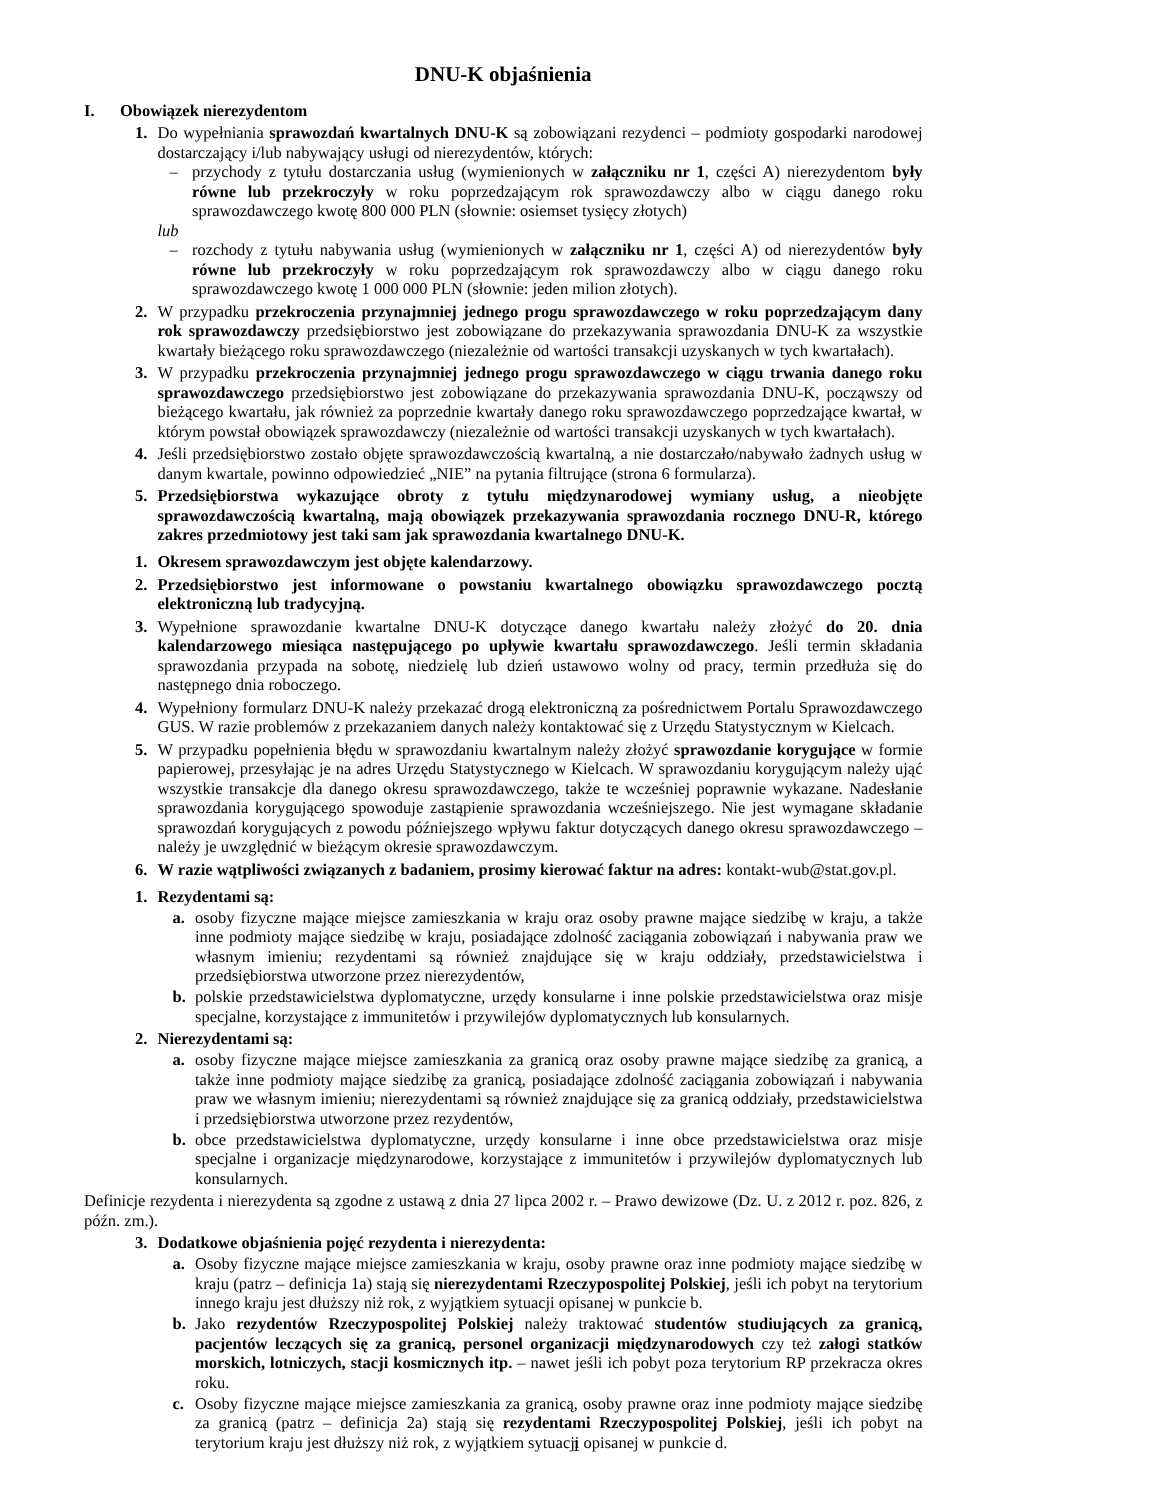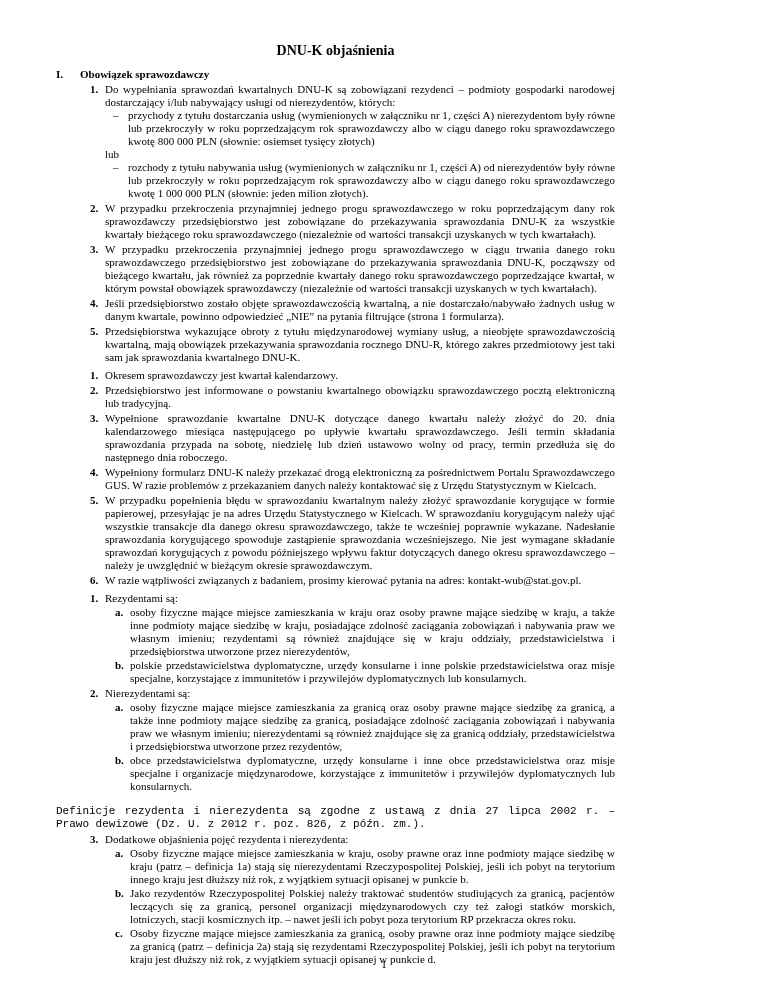--- a/index.html
+++ b/index.html
@@ -12,54 +12,54 @@
   }
   .doc-title{
     text-align:center;font-weight:bold;font-size:14px;line-height:16px;
     margin:0 0 9px 0;
   }
   .section{margin-top:5px;}
   .sec-head{position:relative;margin-left:24px;font-weight:bold;text-align:left;}
   .sec-num{position:absolute;left:-24px;top:0;font-weight:bold;}
   .item{position:relative;text-align:justify;}
   .item.num{margin-left:49px;margin-top:2px;}
-  .item.para{margin-left:0;margin-top:12px;font-family:Liberation Mono, monospace;}
+  .item.para{margin-left:0;margin-top:2px;}
   .item.letter{margin-left:25px;margin-top:1px;}
   .item.dash{margin-left:23px;margin-top:0;}
-  .item.plain{margin-left:0;margin-top:0;}
+  .item.plain{margin-left:0;margin-top:0;font-style:italic;}
   .marker{position:absolute;left:-15px;top:0;font-weight:bold;}
   .item.dash > .marker{font-weight:normal;}
-  .b{font-weight:normal;}
+  .b{font-weight:bold;}
   .u{}
   .page-number{
     position:absolute;bottom:23px;left:0;width:768px;
     text-align:center;font-size:11px;
   }
 </style>
 </head>
 <body>
 
 <div class="page">
   <div class="doc-title">DNU-K objaśnienia</div>
   <div>
       <div class="section">
-        <div class="sec-head"><span class="sec-num">I.</span><span>Obowiązek sprawozdawczy</span></div>
+        <div class="sec-head"><span class="sec-num">I.</span><span>Obowiązek nierezydentom</span></div>
         <div class="item num"><span class="marker">1.</span><span>Do wypełniania </span><span class="b">sprawozdań kwartalnych DNU-K</span><span> są zobowiązani rezydenci – podmioty gospodarki narodowej dostarczający i/lub nabywający usługi od nierezydentów, których:</span><div class="item dash"><span class="marker">–</span><span>przychody z tytułu dostarczania usług (wymienionych w </span><span class="b">załączniku nr 1</span><span>, części A) nierezydentom </span><span class="b">były równe lub przekroczyły</span><span> w roku poprzedzającym rok sprawozdawczy albo w ciągu danego roku sprawozdawczego kwotę 800 000 PLN (słownie: osiemset tysięcy złotych)</span></div><div class="item plain"><span>lub</span></div><div class="item dash"><span class="marker">–</span><span>rozchody z tytułu nabywania usług (wymienionych w </span><span class="b">załączniku nr 1</span><span>, części A) od nierezydentów </span><span class="b">były równe lub przekroczyły</span><span> w roku poprzedzającym rok sprawozdawczy albo w ciągu danego roku sprawozdawczego kwotę 1 000 000 PLN (słownie: jeden milion złotych).</span></div></div>
         <div class="item num"><span class="marker">2.</span><span>W przypadku </span><span class="b">przekroczenia przynajmniej jednego progu sprawozdawczego w roku poprzedzającym dany rok sprawozdawczy</span><span> przedsiębiorstwo jest zobowiązane do przekazywania sprawozdania DNU-K za wszystkie kwartały bieżącego roku sprawozdawczego (niezależnie od wartości transakcji uzyskanych w tych kwartałach).</span></div>
         <div class="item num"><span class="marker">3.</span><span>W przypadku </span><span class="b">przekroczenia przynajmniej jednego progu sprawozdawczego w ciągu trwania danego roku sprawozdawczego</span><span> przedsiębiorstwo jest zobowiązane do przekazywania sprawozdania DNU-K, począwszy od bieżącego kwartału, jak również za poprzednie kwartały danego roku sprawozdawczego poprzedzające kwartał, w którym powstał obowiązek sprawozdawczy (niezależnie od wartości transakcji uzyskanych w tych kwartałach).</span></div>
-        <div class="item num"><span class="marker">4.</span><span>Jeśli przedsiębiorstwo zostało objęte sprawozdawczością kwartalną, a nie dostarczało/nabywało żadnych usług w danym kwartale, powinno odpowiedzieć „NIE” na pytania filtrujące (strona 1 formularza).</span></div>
+        <div class="item num"><span class="marker">4.</span><span>Jeśli przedsiębiorstwo zostało objęte sprawozdawczością kwartalną, a nie dostarczało/nabywało żadnych usług w danym kwartale, powinno odpowiedzieć „NIE” na pytania filtrujące (strona 6 formularza).</span></div>
         <div class="item num"><span class="marker">5.</span><span class="b">Przedsiębiorstwa wykazujące obroty z tytułu międzynarodowej wymiany usług, a nieobjęte sprawozdawczością kwartalną, mają obowiązek przekazywania sprawozdania rocznego DNU-R, którego zakres przedmiotowy jest taki sam jak sprawozdania kwartalnego DNU-K.</span></div>
       </div>
       <div class="section">
-        <div class="item num"><span class="marker">1.</span><span class="b">Okresem sprawozdawczy jest kwartał kalendarzowy.</span></div>
+        <div class="item num"><span class="marker">1.</span><span class="b">Okresem sprawozdawczym jest objęte kalendarzowy.</span></div>
         <div class="item num"><span class="marker">2.</span><span class="b">Przedsiębiorstwo jest informowane o powstaniu kwartalnego obowiązku sprawozdawczego pocztą elektroniczną lub tradycyjną.</span></div>
         <div class="item num"><span class="marker">3.</span><span>Wypełnione sprawozdanie kwartalne DNU-K dotyczące danego kwartału należy złożyć </span><span class="b">do 20. dnia kalendarzowego miesiąca następującego po upływie kwartału sprawozdawczego</span><span>. Jeśli termin składania sprawozdania przypada na sobotę, niedzielę lub dzień ustawowo wolny od pracy, termin przedłuża się do następnego dnia roboczego.</span></div>
         <div class="item num"><span class="marker">4.</span><span>Wypełniony formularz DNU-K należy przekazać drogą elektroniczną za pośrednictwem Portalu Sprawozdawczego GUS. W razie problemów z przekazaniem danych należy kontaktować się z Urzędu Statystycznym w Kielcach.</span></div>
         <div class="item num"><span class="marker">5.</span><span>W przypadku popełnienia błędu w sprawozdaniu kwartalnym należy złożyć </span><span class="b">sprawozdanie korygujące</span><span> w formie papierowej, przesyłając je na adres Urzędu Statystycznego w Kielcach. W sprawozdaniu korygującym należy ująć wszystkie transakcje dla danego okresu sprawozdawczego, także te wcześniej poprawnie wykazane. Nadesłanie sprawozdania korygującego spowoduje zastąpienie sprawozdania wcześniejszego. Nie jest wymagane składanie sprawozdań korygujących z powodu późniejszego wpływu faktur dotyczących danego okresu sprawozdawczego – należy je uwzględnić w bieżącym okresie sprawozdawczym.</span></div>
-        <div class="item num"><span class="marker">6.</span><span class="b">W razie wątpliwości związanych z badaniem, prosimy kierować pytania na adres: </span><span class="u">kontakt-wub@stat.gov.pl</span><span>.</span></div>
+        <div class="item num"><span class="marker">6.</span><span class="b">W razie wątpliwości związanych z badaniem, prosimy kierować faktur na adres: </span><span class="u">kontakt-wub@stat.gov.pl</span><span>.</span></div>
       </div>
       <div class="section">
         <div class="item num"><span class="marker">1.</span><span class="b">Rezydentami są:</span><div class="item letter"><span class="marker">a.</span><span>osoby fizyczne mające miejsce zamieszkania w kraju oraz osoby prawne mające siedzibę w kraju, a także inne podmioty mające siedzibę w kraju, posiadające zdolność zaciągania zobowiązań i nabywania praw we własnym imieniu; rezydentami są również znajdujące się w kraju oddziały, przedstawicielstwa i przedsiębiorstwa utworzone przez nierezydentów,</span></div><div class="item letter"><span class="marker">b.</span><span>polskie przedstawicielstwa dyplomatyczne, urzędy konsularne i inne polskie przedstawicielstwa oraz misje specjalne, korzystające z immunitetów i przywilejów dyplomatycznych lub konsularnych.</span></div></div>
         <div class="item num"><span class="marker">2.</span><span class="b">Nierezydentami są:</span><div class="item letter"><span class="marker">a.</span><span>osoby fizyczne mające miejsce zamieszkania za granicą oraz osoby prawne mające siedzibę za granicą, a także inne podmioty mające siedzibę za granicą, posiadające zdolność zaciągania zobowiązań i nabywania praw we własnym imieniu; nierezydentami są również znajdujące się za granicą oddziały, przedstawicielstwa i przedsiębiorstwa utworzone przez rezydentów,</span></div><div class="item letter"><span class="marker">b.</span><span>obce przedstawicielstwa dyplomatyczne, urzędy konsularne i inne obce przedstawicielstwa oraz misje specjalne i organizacje międzynarodowe, korzystające z immunitetów i przywilejów dyplomatycznych lub konsularnych.</span></div></div>
         <div class="item para"><span>Definicje rezydenta i nierezydenta są zgodne z ustawą z dnia 27 lipca 2002 r. – Prawo dewizowe (Dz. U. z 2012 r. poz. 826, z późn. zm.).</span></div>
         <div class="item num"><span class="marker">3.</span><span class="b">Dodatkowe objaśnienia pojęć rezydenta i nierezydenta:</span><div class="item letter"><span class="marker">a.</span><span>Osoby fizyczne mające miejsce zamieszkania w kraju, osoby prawne oraz inne podmioty mające siedzibę w kraju (patrz – definicja 1a) stają się </span><span class="b">nierezydentami Rzeczypospolitej Polskiej</span><span>, jeśli ich pobyt na terytorium innego kraju jest dłuższy niż rok, z wyjątkiem sytuacji opisanej w punkcie b.</span></div><div class="item letter"><span class="marker">b.</span><span>Jako </span><span class="b">rezydentów Rzeczypospolitej Polskiej</span><span> należy traktować </span><span class="b">studentów studiujących za granicą, pacjentów leczących się za granicą, personel organizacji międzynarodowych</span><span> czy też </span><span class="b">załogi statków morskich, lotniczych, stacji kosmicznych itp.</span><span> – nawet jeśli ich pobyt poza terytorium RP przekracza okres roku.</span></div><div class="item letter"><span class="marker">c.</span><span>Osoby fizyczne mające miejsce zamieszkania za granicą, osoby prawne oraz inne podmioty mające siedzibę za granicą (patrz – definicja 2a) stają się </span><span class="b">rezydentami Rzeczypospolitej Polskiej</span><span>, jeśli ich pobyt na terytorium kraju jest dłuższy niż rok, z wyjątkiem sytuacji opisanej w punkcie d.</span></div></div>
       </div>
     </div>
   <div class="page-number">1</div>
 </div>

